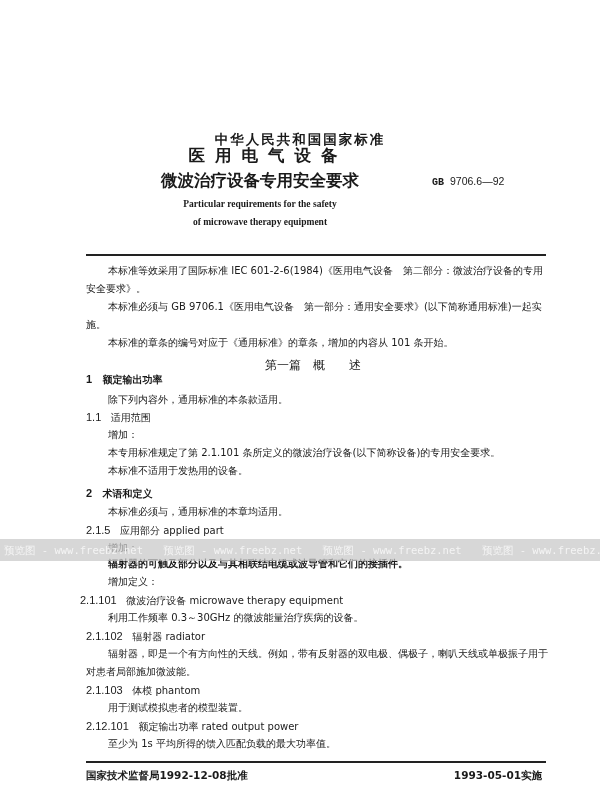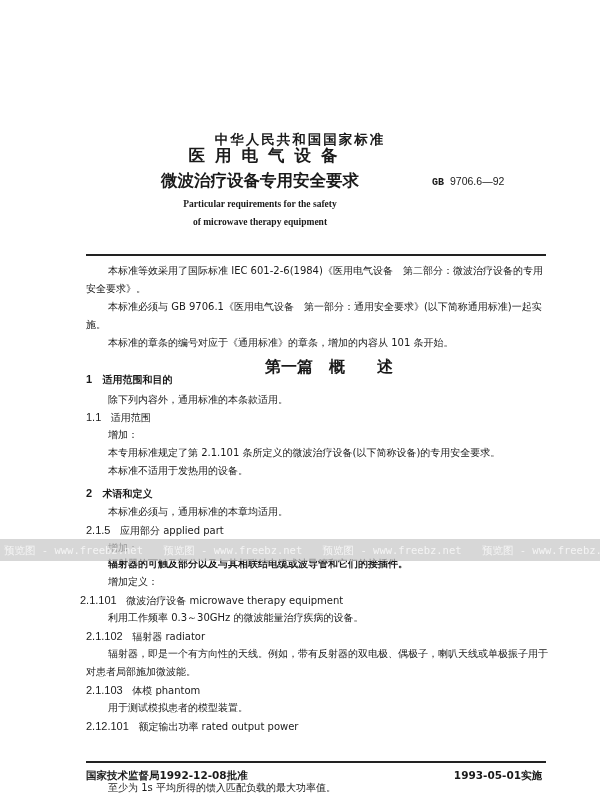--- a/index.html
+++ b/index.html
@@ -13,21 +13,21 @@
   .t2 { top: 170px; left: 160px; width: 200px; text-align: center; font-family: "DejaVu Sans", sans-serif; font-weight: bold; font-size: 16.5px; letter-spacing: 0px; }
   .gbno { top: 175px; left: 432px; font-family: "Liberation Sans", sans-serif; font-size: 10.5px; }
   .gbno b { font-family: Liberation Mono, monospace; font-size: 10px; margin-right: 6px; }
   .en1 { top: 199px; left: 160px; width: 200px; text-align: center; font-family: "Liberation Serif", serif; font-weight: bold; font-size: 9.5px; }
   .en2 { top: 217px; left: 160px; width: 200px; text-align: center; font-family: "Liberation Serif", serif; font-weight: bold; font-size: 9.5px; }
   .rule-top { position: absolute; top: 254px; left: 86px; width: 460px; height: 2px; background: #222; }
   .rule-bottom { position: absolute; top: 761px; left: 86px; width: 460px; height: 1.5px; background: #222; }
   .p { font-size: 10px; line-height: 14px; font-family: "DejaVu Sans", sans-serif; }
   .h { font-size: 10px; font-family: "DejaVu Sans", sans-serif; font-weight: bold; }
   .num { font-family: "Liberation Sans", sans-serif; font-size: 11px; }
-  .chapter { font-family: "DejaVu Sans", sans-serif; font-weight: bold; font-size: 16px; }
+  .chapter { font-family: "DejaVu Sans", sans-serif; font-weight: normal; font-size: 12px; }
   .footer-l { top: 769px; left: 86px; font-family: "DejaVu Sans", sans-serif; font-weight: bold; font-size: 10.5px; }
   .footer-r { top: 769px; right: 58px; font-family: "DejaVu Sans", sans-serif; font-weight: bold; font-size: 10.5px; }
   .watermark {
     position: absolute; top: 539px; left: 0; width: 600px; height: 22px;
     background: rgba(200,200,200,0.72); color: #f4f4f4; font-family: "DejaVu Sans Mono", monospace;
     font-size: 10.5px; line-height: 22px; white-space: nowrap; overflow: hidden; padding-left: 4px; box-sizing: border-box;
   }
   .watermark span { margin-right: 14px; }
 </style>
 </head>
@@ -43,21 +43,21 @@
 <div class="rule-top"></div>
 
 <div class="abs p" style="top:264px;left:108px;">本标准等效采用了国际标准 IEC 601-2-6(1984)《医用电气设备　第二部分：微波治疗设备的专用</div>
 <div class="abs p" style="top:282px;left:86px;">安全要求》。</div>
 <div class="abs p" style="top:300px;left:108px;">本标准必须与 GB 9706.1《医用电气设备　第一部分：通用安全要求》(以下简称通用标准)一起实</div>
 <div class="abs p" style="top:318px;left:86px;">施。</div>
 <div class="abs p" style="top:336px;left:108px;">本标准的章条的编号对应于《通用标准》的章条，增加的内容从 101 条开始。</div>
 
 <div class="abs chapter" style="top:357px;left:265px;">第一篇　概　　述</div>
 
-<div class="abs h" style="top:373px;left:86px;"><span class="num">1</span>&nbsp;&nbsp;&nbsp;<span>适用范围和目的</span></div>
+<div class="abs h" style="top:373px;left:86px;"><span class="num">1</span>&nbsp;&nbsp;&nbsp;<span>额定输出功率</span></div>
 <div class="abs p" style="top:393px;left:108px;">除下列内容外，通用标准的本条款适用。</div>
 
 <div class="abs p" style="top:410px;left:86px;"><span class="num">1.1</span>&nbsp;&nbsp;&nbsp;<span>适用范围</span></div>
 <div class="abs p" style="top:428px;left:108px;">增加：</div>
 <div class="abs p" style="top:446px;left:108px;">本专用标准规定了第 2.1.101 条所定义的微波治疗设备(以下简称设备)的专用安全要求。</div>
 <div class="abs p" style="top:464px;left:108px;">本标准不适用于发热用的设备。</div>
 
 <div class="abs h" style="top:487px;left:86px;"><span class="num">2</span>&nbsp;&nbsp;&nbsp;<span>术语和定义</span></div>
 <div class="abs p" style="top:505px;left:108px;">本标准必须与，通用标准的本章均适用。</div>
 
@@ -70,21 +70,21 @@
 <div class="abs p" style="top:611px;left:108px;">利用工作频率 0.3～30GHz 的微波能量治疗疾病的设备。</div>
 
 <div class="abs p" style="top:629px;left:86px;"><span class="num">2.1.102</span>&nbsp;&nbsp;&nbsp;<span>辐射器 radiator</span></div>
 <div class="abs p" style="top:647px;left:108px;">辐射器，即是一个有方向性的天线。例如，带有反射器的双电极、偶极子，喇叭天线或单极振子用于</div>
 <div class="abs p" style="top:665px;left:86px;">对患者局部施加微波能。</div>
 
 <div class="abs p" style="top:683px;left:86px;"><span class="num">2.1.103</span>&nbsp;&nbsp;&nbsp;<span>体模 phantom</span></div>
 <div class="abs p" style="top:701px;left:108px;">用于测试模拟患者的模型装置。</div>
 
 <div class="abs p" style="top:719px;left:86px;"><span class="num">2.12.101</span>&nbsp;&nbsp;&nbsp;<span>额定输出功率 rated output power</span></div>
-<div class="abs p" style="top:781px;left:108px;">至少为 1s 平均所得的馈入匹配负载的最大功率值。</div>
+<div class="abs p" style="top:737px;left:108px;">至少为 1s 平均所得的馈入匹配负载的最大功率值。</div>
 
 <div class="rule-bottom"></div>
 
 <div class="abs footer-l">国家技术监督局1992-12-08批准</div>
 <div class="abs footer-r">1993-05-01实施</div>
 
 <div class="watermark">
   <span>预览图 - www.freebz.net</span>
   <span>预览图 - www.freebz.net</span>
   <span>预览图 - www.freebz.net</span>

